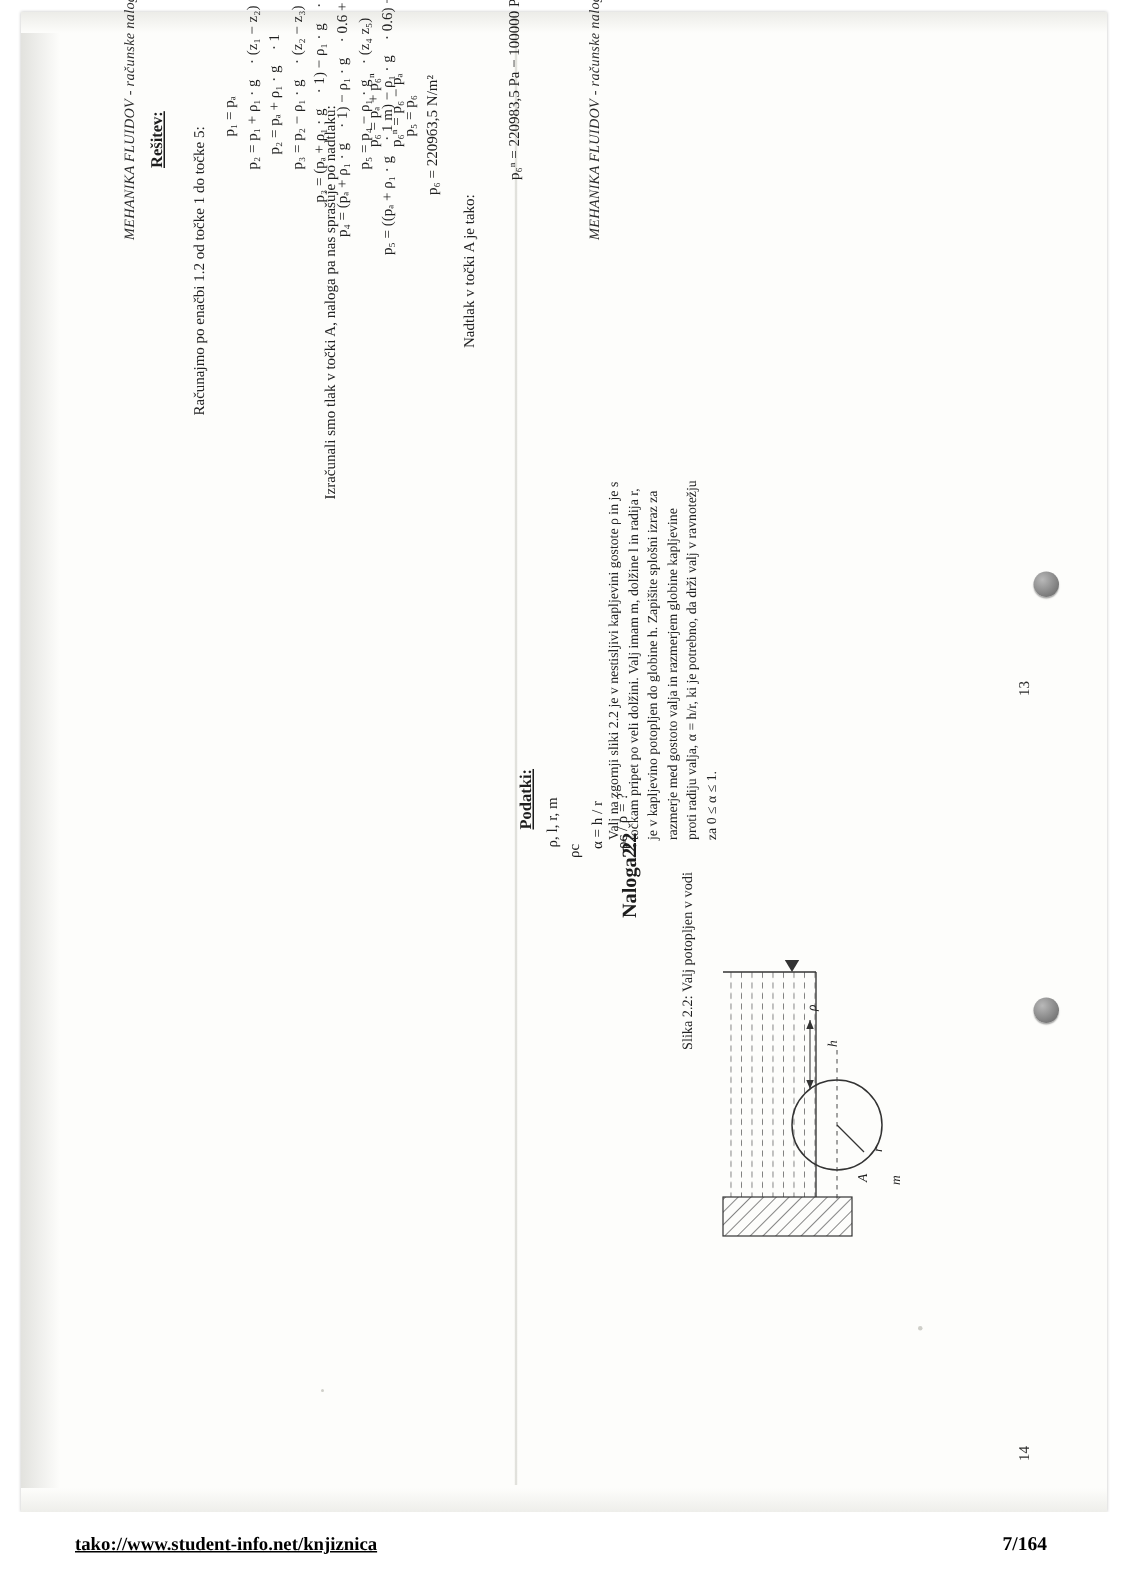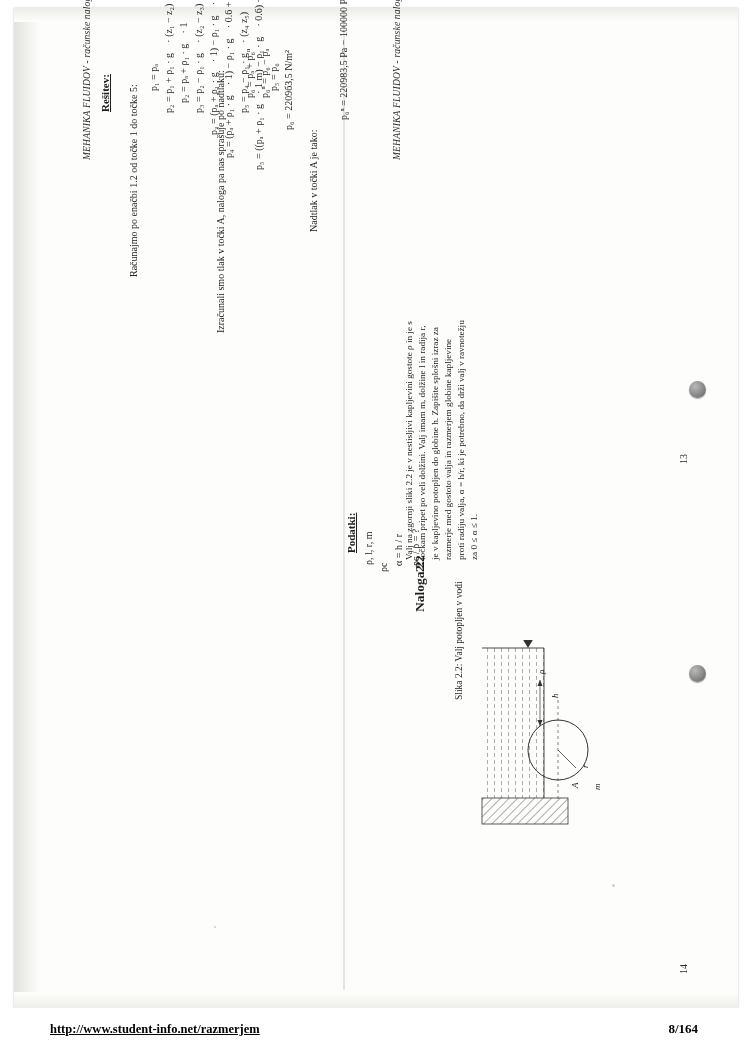--- a/index.html
+++ b/index.html
@@ -248,15 +248,15 @@
 
 <div class="rot eq" style="left:363px; top:565px;">ρ, l, r, m</div>
 <div class="rot eq" style="left:378px; top:572px;">ρс</div>
 <div class="rot eq" style="left:393px; top:566px;">α = h / r</div>
 <div class="rot eq" style="left:410px; top:566px;">ρс / ρ = ?</div>
 
 <div class="speck" style="left:612px; top:884px; width:3px; height:3px;"></div>
 <div class="speck" style="left:214px; top:926px; width:2px; height:2px;"></div>
 
 <div id="footer">
-  <a id="footer-url" href="#">http://www.student-info.net/razmerjem</a>
-  <div id="footer-page">8/164</div>
+  <a id="footer-url" href="#">tako://www.student-info.net/knjiznica</a>
+  <div id="footer-page">7/164</div>
 </div>
 
 </body></html>

